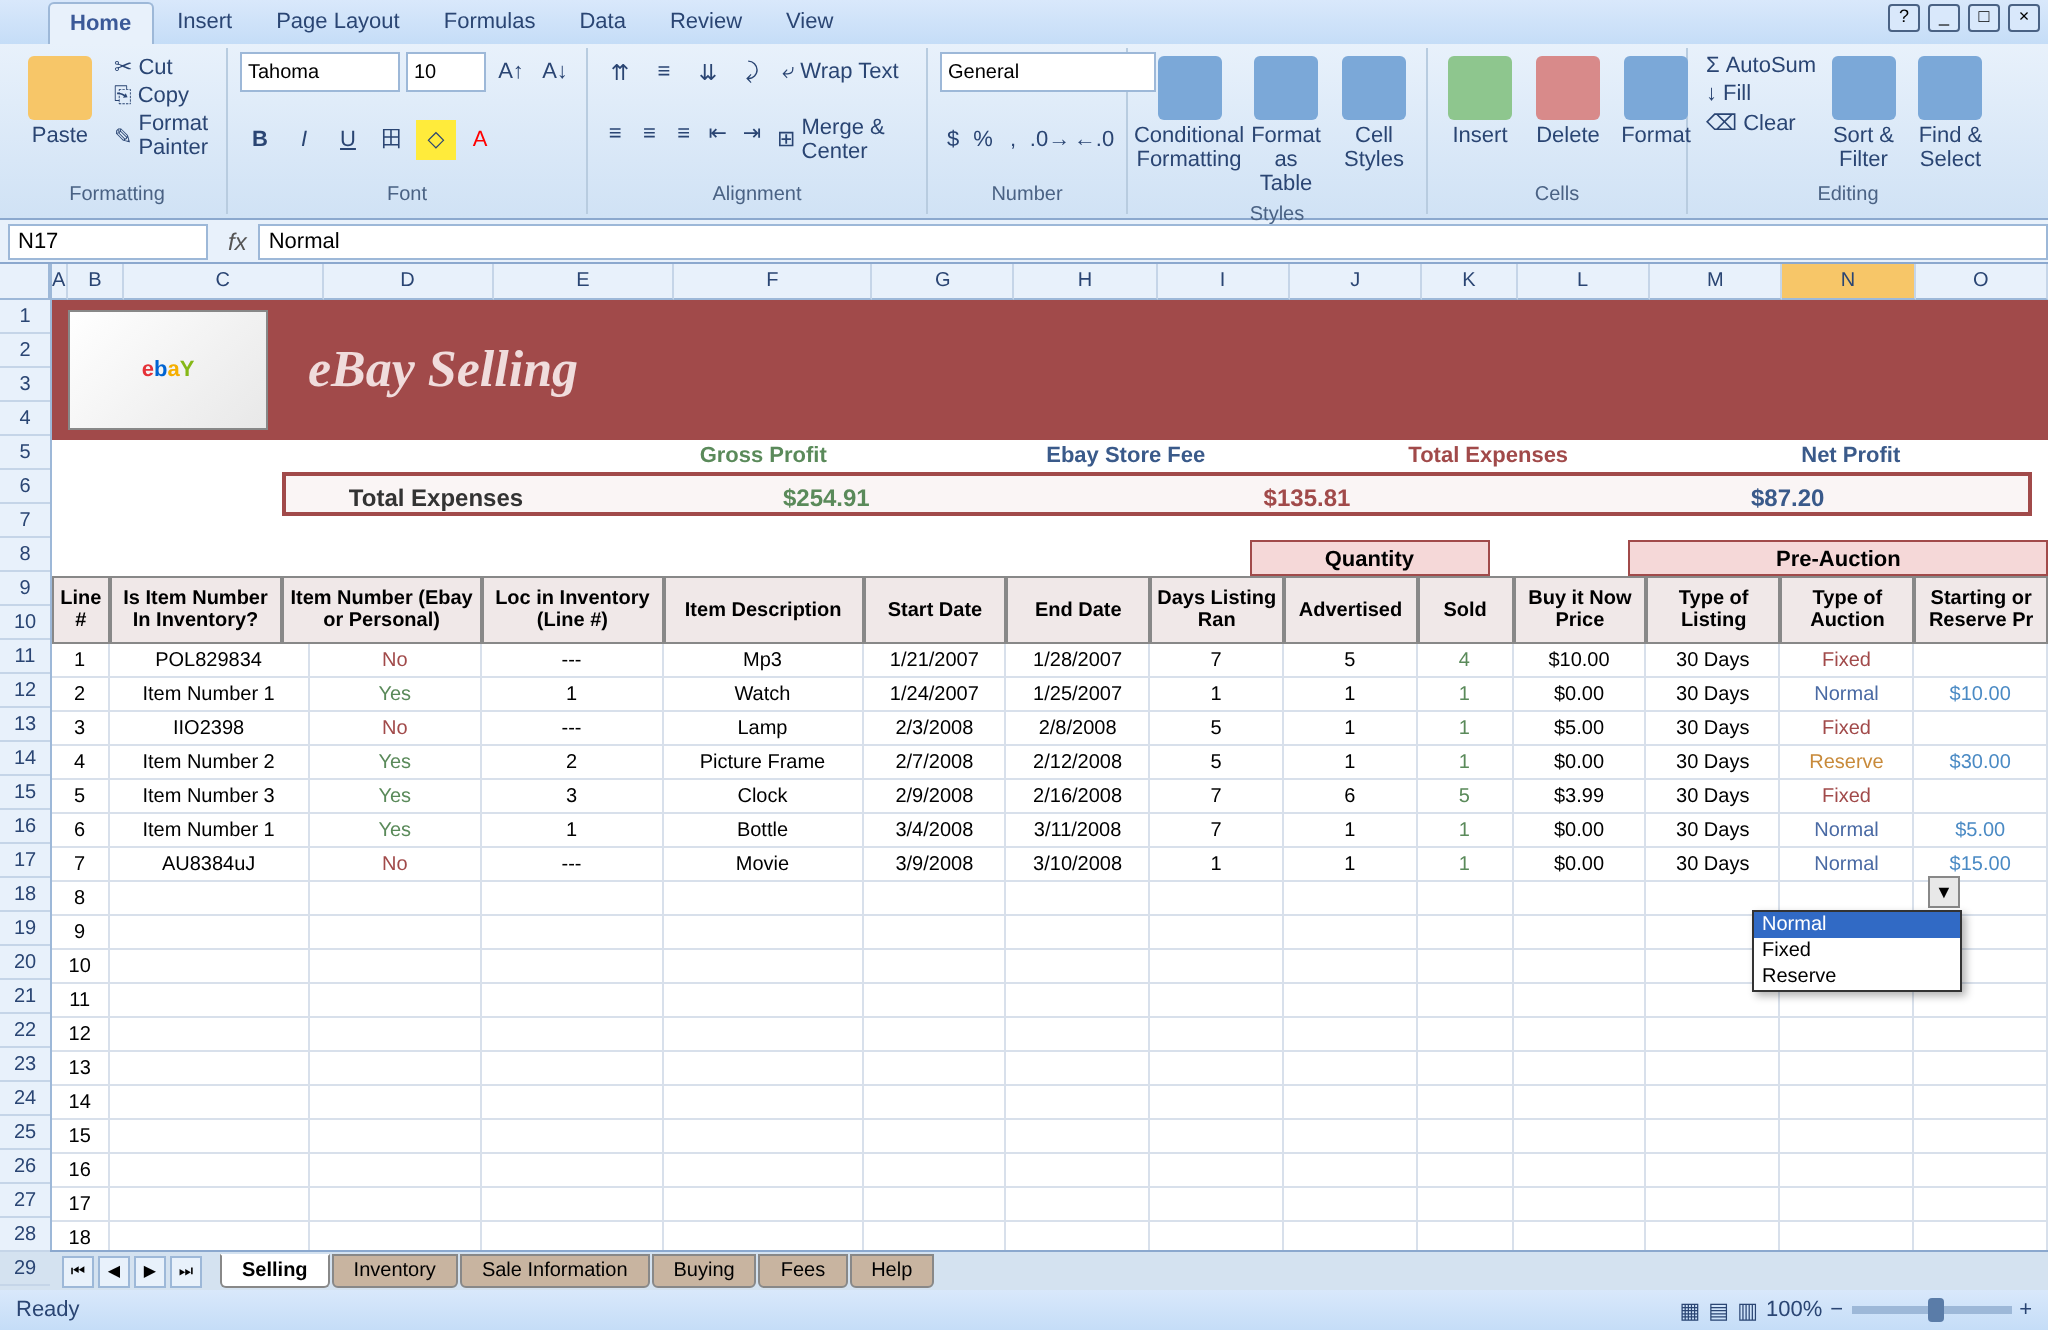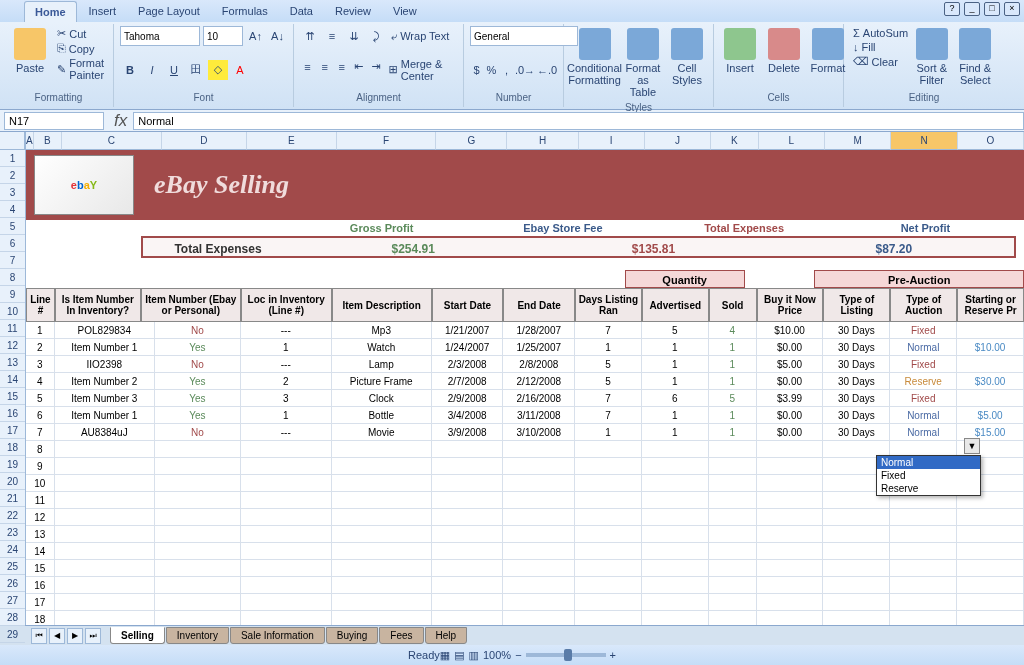--- a/index.html
+++ b/index.html
@@ -12,21 +12,21 @@
 .ribbon-group-label{text-align:center;font-size:10px;color:#4a6284;padding:2px 0}
 .ribbon-icons{display:flex;gap:4px;align-items:flex-start;flex:1}
 .rbtn{display:flex;flex-direction:column;align-items:center;padding:2px 4px;cursor:pointer;border-radius:3px;font-size:10px;color:#2a4573;text-align:center;min-width:40px}
 .rbtn-small{font-size:10px;color:#2a4573;cursor:pointer;padding:1px 3px;display:flex;align-items:center;gap:3px}
 .ricon-lg{width:32px;height:32px;background:#7ba8d8;border-radius:3px;margin-bottom:2px}
 .font-combo{width:80px;height:20px;border:1px solid #9db8d8;background:white;font-size:10px;padding:0 3px}
 .size-combo{width:40px;height:20px;border:1px solid #9db8d8;background:white;font-size:10px;padding:0 3px}
 .fmt-btn{width:20px;height:20px;border:1px solid transparent;background:transparent;cursor:pointer;font-size:11px;display:inline-flex;align-items:center;justify-content:center;color:#2a4573}
 .formula-bar{height:22px;background:#e8f1fb;border-bottom:1px solid #8ba8ce;display:flex;align-items:center}
 .name-box{width:100px;height:18px;border:1px solid #9db8d8;background:white;margin:0 4px;padding:0 4px;font-size:11px}
-.fx-label{font-style:italic;font-size:17px;color:#555;padding:0 6px}
+.fx-label{font-style:italic;font-size:12px;color:#555;padding:0 6px}
 .formula-input{flex:1;height:18px;border:1px solid #9db8d8;background:white;padding:0 4px;font-size:11px}
 .sheet-area{height:493px;background:white;display:flex;position:relative}
 .row-headers{width:26px;background:#e8f1fb;border-right:1px solid #9db8d8}
 .corner{height:18px;background:#e8f1fb;border-bottom:1px solid #9db8d8;border-right:1px solid #9db8d8}
 .row-hdr{height:17px;border-bottom:1px solid #c5d5e8;text-align:center;font-size:10px;color:#2a4573;line-height:17px}
 .grid{flex:1;overflow:auto;position:relative}
 .col-headers{height:18px;background:#e8f1fb;display:flex;position:sticky;top:0;z-index:3}
 .col-hdr{border-right:1px solid #c5d5e8;border-bottom:1px solid #9db8d8;text-align:center;font-size:10px;color:#2a4573;line-height:18px}
 .col-hdr.sel{background:#f7c668}
 .content{position:relative;min-height:475px}
@@ -47,21 +47,21 @@
 .table-body .tr{display:flex;height:17px}
 .td{border-right:1px solid #d8e0eb;border-bottom:1px solid #d8e0eb;text-align:center;font-size:10px;line-height:17px;overflow:hidden;white-space:nowrap}
 .dropdown{position:absolute;top:305px;left:850px;width:105px;background:white;border:1px solid #333;z-index:10;box-shadow:2px 2px 4px rgba(0,0,0,0.3)}
 .dd-arrow{position:absolute;top:288px;left:938px;width:16px;height:16px;border:1px solid #888;background:#e8e8e8;z-index:10;text-align:center;font-size:9px;line-height:14px;cursor:pointer}
 .dd-item{padding:1px 4px;font-size:10px;cursor:pointer}
 .dd-item.sel{background:#316ac5;color:white}
 .tabs-bar{height:20px;background:#d4e2f0;display:flex;align-items:center;border-top:1px solid #8ba8ce;padding-left:30px}
 .nav-btn{width:16px;height:16px;border:1px solid #9db8d8;background:#e8f1fb;margin:0 1px;cursor:pointer;font-size:8px;text-align:center;line-height:14px}
 .sheet-tab{padding:2px 10px;background:#c8b4a0;border:1px solid #888;font-size:10px;cursor:pointer;margin-right:1px;border-radius:0 0 3px 3px}
 .sheet-tab.active{background:white;font-weight:bold;border-top:1px solid white}
-.status-bar{height:20px;background:linear-gradient(#d9e8fb,#c5ddf7);display:flex;align-items:center;justify-content:center;padding:0 8px;font-size:10px;color:#2a4573}
+.status-bar{height:20px;background:linear-gradient(#d9e8fb,#c5ddf7);display:flex;align-items:center;justify-content:space-between;padding:0 8px;font-size:10px;color:#2a4573}
 .zoom-ctrl{display:flex;align-items:center;gap:4px}
 .slider{width:80px;height:4px;background:#9db8d8;position:relative}
 .slider-thumb{width:8px;height:12px;background:#5a7ca8;position:absolute;left:38px;top:-4px;border-radius:2px}
 .window-ctrl{position:absolute;top:2px;right:4px;display:flex;gap:4px;z-index:20}
 .wc-btn{width:16px;height:14px;border:1px solid #4a6284;background:#d9e8fb;font-size:9px;text-align:center;cursor:pointer;border-radius:2px}
 </style>
 </head>
 <body>
 
 <div class="window-ctrl">

